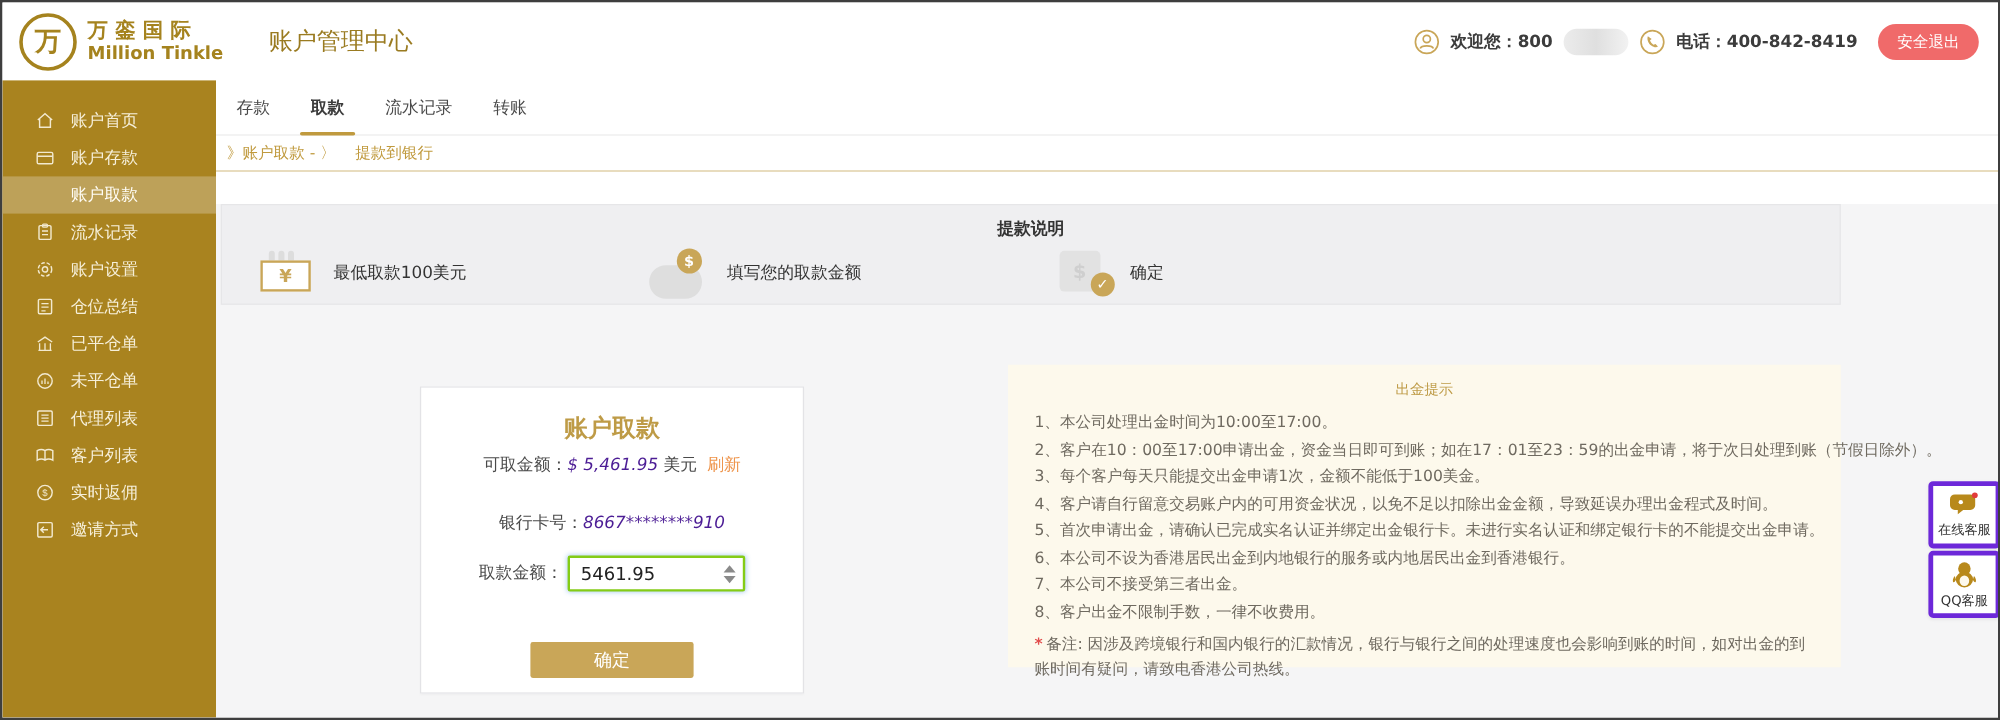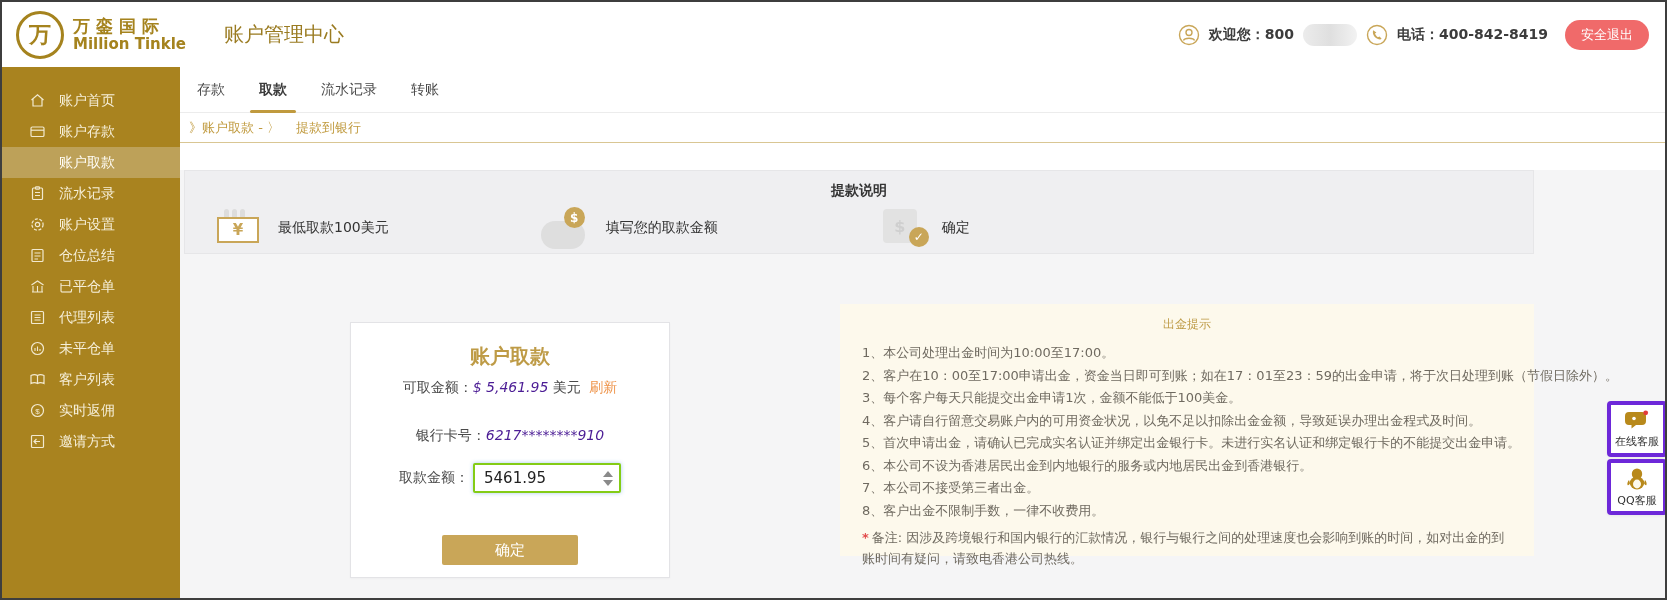--- a/index.html
+++ b/index.html
@@ -191,34 +191,34 @@
           <svg width="17" height="17" viewBox="0 0 17 17">
             <path d="M2.5 7 L8.5 3 L14.5 7" fill="none" stroke="#F2E9CF" stroke-width="1.2"></path>
             <path d="M4 8 V13.5 M8.5 8 V13.5 M13 8 V13.5 M3 14 H14" stroke="#F2E9CF" stroke-width="1.1"></path>
           </svg>
         </span>
       <span>已平仓单</span>
     </div>
     <div class="side-item">
       <span class="sicon">
           <svg width="17" height="17" viewBox="0 0 17 17">
+            <circle cx="8.5" cy="8.5" r="6" fill="none" stroke="#F2E9CF" stroke-width="1.2"></circle>
+            <path d="M6 11 V8 M8.5 11 V6.5 M11 11 V9" stroke="#F2E9CF" stroke-width="1.1"></path>
+          </svg>
+        </span>
+      <span>未平仓单</span>
+    </div>
+    <div class="side-item">
+      <span class="sicon">
+          <svg width="17" height="17" viewBox="0 0 17 17">
             <rect x="2.5" y="2.5" width="12" height="12" rx="1" fill="none" stroke="#F2E9CF" stroke-width="1.2"></rect>
             <path d="M5.5 6 H11.5 M5.5 8.5 H11.5 M5.5 11 H11.5" stroke="#F2E9CF" stroke-width="1.1"></path>
           </svg>
         </span>
       <span>代理列表</span>
-    </div>
-    <div class="side-item">
-      <span class="sicon">
-          <svg width="17" height="17" viewBox="0 0 17 17">
-            <circle cx="8.5" cy="8.5" r="6" fill="none" stroke="#F2E9CF" stroke-width="1.2"></circle>
-            <path d="M6 11 V8 M8.5 11 V6.5 M11 11 V9" stroke="#F2E9CF" stroke-width="1.1"></path>
-          </svg>
-        </span>
-      <span>未平仓单</span>
     </div>
     <div class="side-item">
       <span class="sicon">
           <svg width="17" height="17" viewBox="0 0 17 17">
             <path d="M2 4.5 C4.5 3.2 6.5 3.2 8.5 4.5 C10.5 3.2 12.5 3.2 15 4.5 V12.5 C12.5 11.2 10.5 11.2 8.5 12.5 C6.5 11.2 4.5 11.2 2 12.5 Z M8.5 4.5 V12.5" fill="none" stroke="#F2E9CF" stroke-width="1.2"></path>
           </svg>
         </span>
       <span>客户列表</span>
     </div>
     <div class="side-item">
@@ -292,21 +292,21 @@
     </div>
 
     <div class="form-box">
       <div class="form-title">账户取款</div>
       <div class="form-row row-available">
         <span>可取金额：</span><span class="amount-val">$ 5,461.95</span>
         <span>美元</span>
         <span class="refresh-link">刷新</span>
       </div>
       <div class="form-row row-card">
-        <span>银行卡号：</span><span class="card-number">6217********910</span>
+        <span>银行卡号：</span><span class="card-number">8667********910</span>
       </div>
       <div class="form-row row-amount">
         <span>取款金额：</span>
         <span class="input-wrap">
           <input class="amount-input" type="text" value="5461.95" style="">
           <span class="spinner">
             <span class="spin-up"></span>
             <span class="spin-down"></span>
           </span>
         </span>

